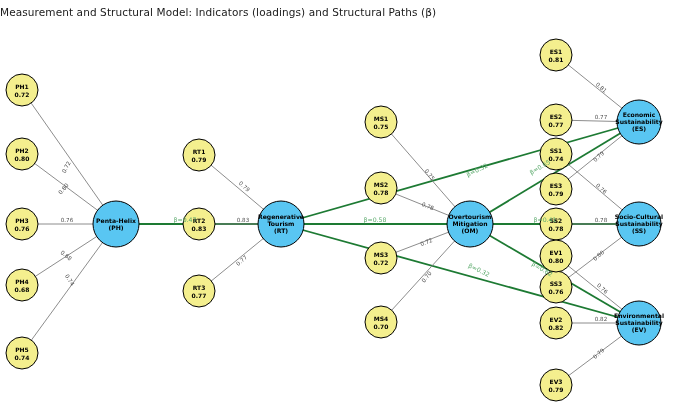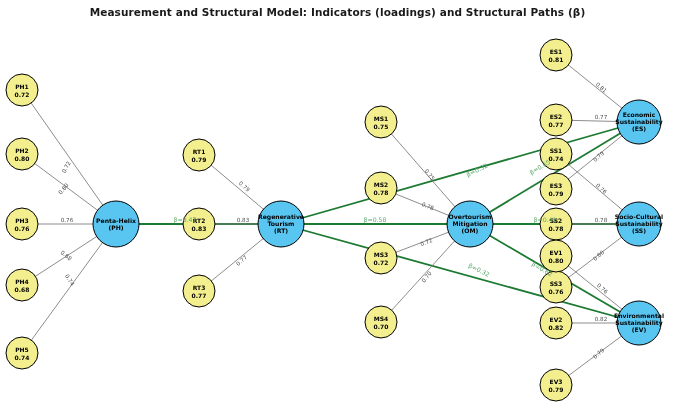--- a/index.html
+++ b/index.html
@@ -3,22 +3,22 @@
 <meta charset="utf-8">
 <style>
   html,body{margin:0;padding:0;}
   body{
     width:675px;height:412px;background:#ffffff;
     font-family:"DejaVu Sans","Liberation Sans",sans-serif;
     overflow:hidden;position:relative;
   }
   #figure{position:absolute;left:0;top:0;width:675px;height:412px;}
   #title{
-    position:absolute;left:0;top:6px;width:675px;text-align:center;
-    font-size:10.5px;font-weight:bold;color:#1a1a1a;letter-spacing:.1px;
+    position:absolute;left:0;top:6px;width:675px;
+    font-size:10.5px;font-weight:normal;color:#1a1a1a;letter-spacing:.1px;
   }
   svg{position:absolute;left:0;top:0;width:675px;height:412px;}
   .edge-meas{stroke:#808080;stroke-width:.9;fill:none;}
   .edge-struct{stroke:#1d7a33;stroke-width:1.8;fill:none;}
   .lbl-meas{font-size:5.6px;fill:#4d4d4d;font-family:"DejaVu Sans","Liberation Sans",sans-serif;}
   .lbl-struct{font-size:6.2px;fill:#5aa96b;font-family:"DejaVu Sans","Liberation Sans",sans-serif;}
   .node-ind circle{fill:#f4ef8e;stroke:#000000;stroke-width:1;}
   .node-lat circle{fill:#59c6f2;stroke:#000000;stroke-width:1;}
   .ind-code{font-size:6px;font-weight:bold;fill:#000;text-anchor:middle;}
   .ind-val{font-size:6px;font-weight:bold;fill:#000;text-anchor:middle;}

